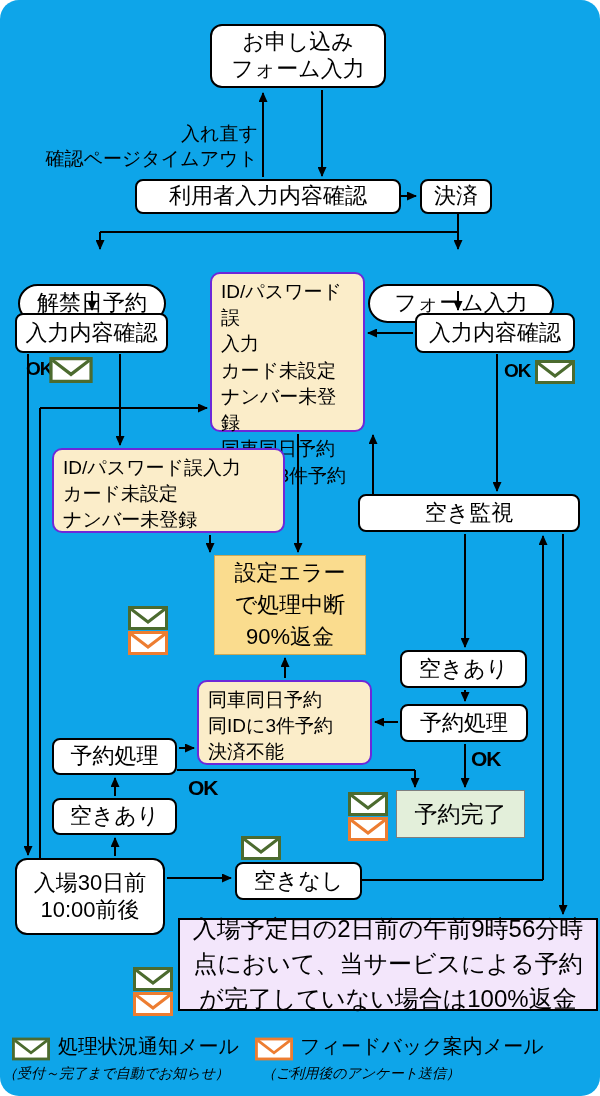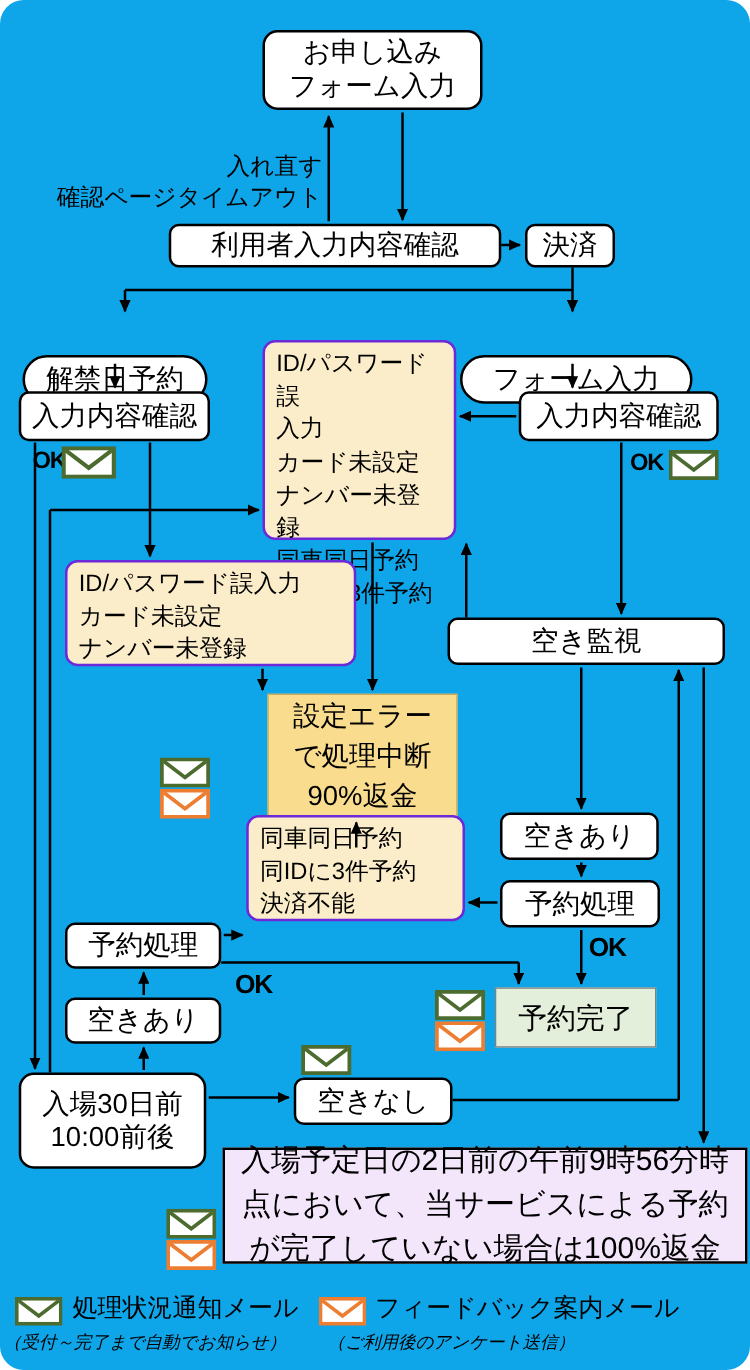--- a/index.html
+++ b/index.html
@@ -61,21 +61,21 @@
   <div class="nd halt" style="left:175px;top:555px;width:152px;height:100px;">設定エラー
 で処理中断
 90%返金</div>
 
   <div class="nd round8" style="left:358px;top:494px;width:222px;height:38px;">空き監視</div>
 
   <div class="nd round8" style="left:400px;top:650px;width:127px;height:38px;">空きあり</div>
 
   <div class="nd round8" style="left:400px;top:704px;width:128px;height:38px;">予約処理</div>
 
-  <div class="nd warn" style="left:197px;top:652px;width:175px;height:85px;">同車同日予約
+  <div class="nd warn" style="left:197px;top:680px;width:175px;height:85px;">同車同日予約
 同IDに3件予約
 決済不能</div>
 
   <div class="nd round8" style="left:52px;top:738px;width:125px;height:37px;">予約処理</div>
 
   <div class="nd round8" style="left:52px;top:798px;width:125px;height:37px;">空きあり</div>
 
   <div class="nd round12" style="left:15px;top:858px;width:150px;height:77px;">入場30日前
 10:00前後</div>
 

